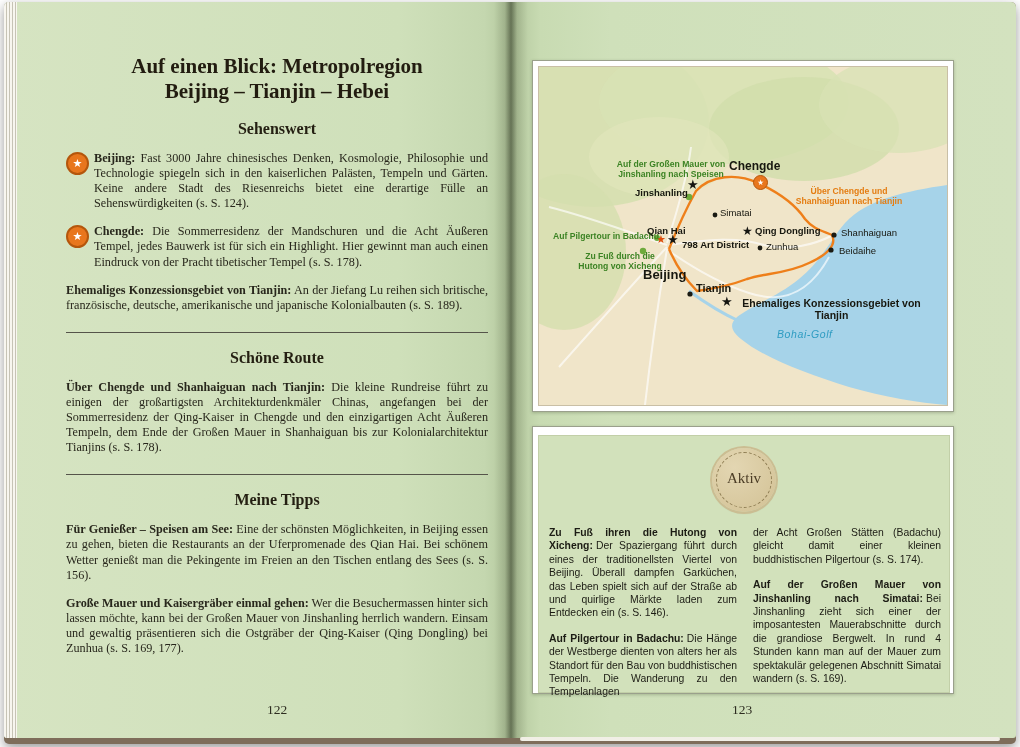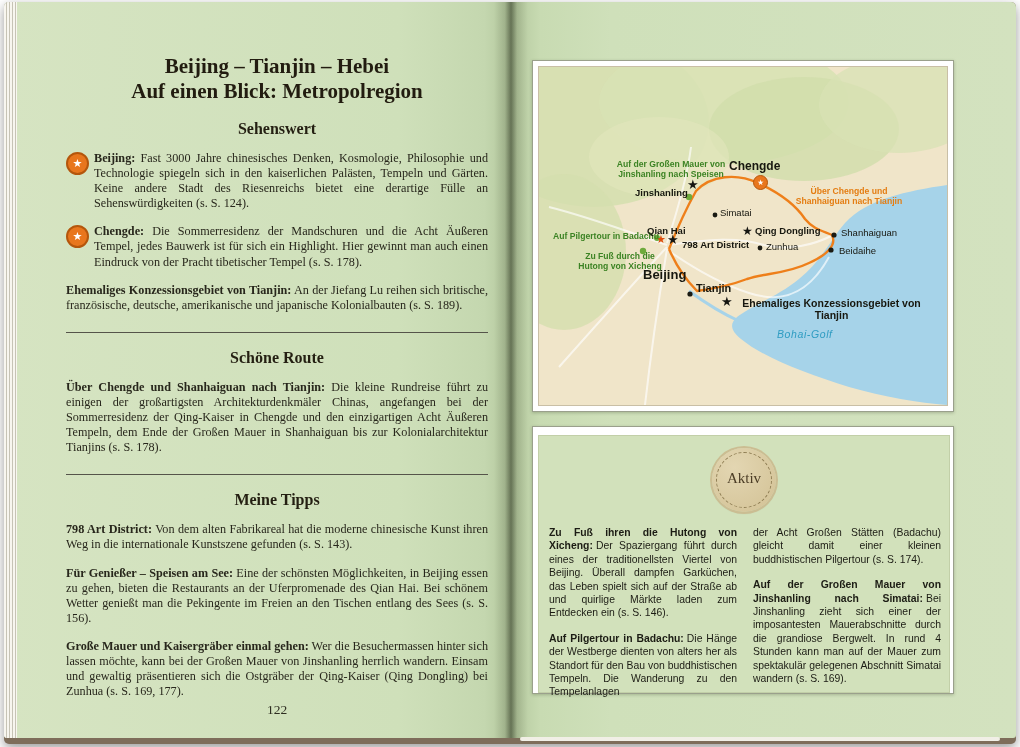--- a/index.html
+++ b/index.html
@@ -75,22 +75,22 @@
 </head>
 <body>
 
 <div class="book">
 
   <div class="page page-left">
     <div class="edge-stripes"></div>
 
     <div class="lp-content">
       <div class="lp-title">
+        <div>Auf einen Blick: Metropolregion</div>
         <div>Beijing – Tianjin – Hebei</div>
-        <div>Auf einen Blick: Metropolregion</div>
       </div>
 
       <div class="section-heading">Sehenswert</div>
 
       <div class="para starred">
         <span class="star-badge">★</span>
         <span class="lead">Beijing:</span>
         <span>Fast 3000 Jahre chinesisches Denken, Kosmologie, Philosophie und Technologie spiegeln sich in den kaiserlichen Palästen, Tempeln und Gärten. Keine andere Stadt des Riesenreichs bietet eine derartige Fülle an Sehenswürdigkeiten (s. S. 124).</span>
       </div>
 
@@ -109,24 +109,20 @@
       <div class="section-heading">Schöne Route</div>
 
       <div class="para">
         <span class="lead">Über Chengde und Shanhaiguan nach Tianjin:</span>
         <span>Die kleine Rundreise führt zu einigen der großartigsten Architekturdenkmäler Chinas, angefangen bei der Sommerresidenz der Qing-Kaiser in Chengde und den einzigartigen Acht Äußeren Tempeln, dem Ende der Großen Mauer in Shanhaiguan bis zur Kolonialarchitektur Tianjins (s. S. 178).</span>
       </div>
 
       <div class="rule"></div>
       <div class="section-heading">Meine Tipps</div>
 
-      <div class="para">
-        <span class="lead">798 Art District:</span>
-        <span>Von dem alten Fabrikareal hat die moderne chinesische Kunst ihren Weg in die internationale Kunstszene gefunden (s. S. 143).</span>
-      </div>
 
       <div class="para">
         <span class="lead">Für Genießer – Speisen am See:</span>
         <span>Eine der schönsten Möglichkeiten, in Beijing essen zu gehen, bieten die Restaurants an der Uferpromenade des Qian Hai. Bei schönem Wetter genießt man die Pekingente im Freien an den Tischen entlang des Sees (s. S. 156).</span>
       </div>
 
       <div class="para">
         <span class="lead">Große Mauer und Kaisergräber einmal gehen:</span>
         <span>Wer die Besuchermassen hinter sich lassen möchte, kann bei der Großen Mauer von Jinshanling herrlich wandern. Einsam und gewaltig präsentieren sich die Ostgräber der Qing-Kaiser (Qing Dongling) bei Zunhua (s. S. 169, 177).</span>
       </div>
@@ -227,17 +223,18 @@
               <span>der Acht Großen Stätten (Badachu) gleicht damit einer kleinen buddhistischen Pilgertour (s. S. 174).</span>
             </div>
             <div class="aitem">
               <span class="lead">Auf der Großen Mauer von Jinshanling nach Simatai:</span><span>Bei Jinshanling zieht sich einer der imposantesten Mauerabschnitte durch die grandiose Bergwelt. In rund 4 Stunden kann man auf der Mauer zum spektakulär gelegenen Abschnitt Simatai wandern (s. S. 169).</span>
             </div>
           </div>
         </div>
       </div>
     </div>
 
+    <div class="page-num right">123</div>
   </div>
 
   <div class="spine"></div>
   <div class="bottom-pages"></div>
 </div>
 
 </body></html>

